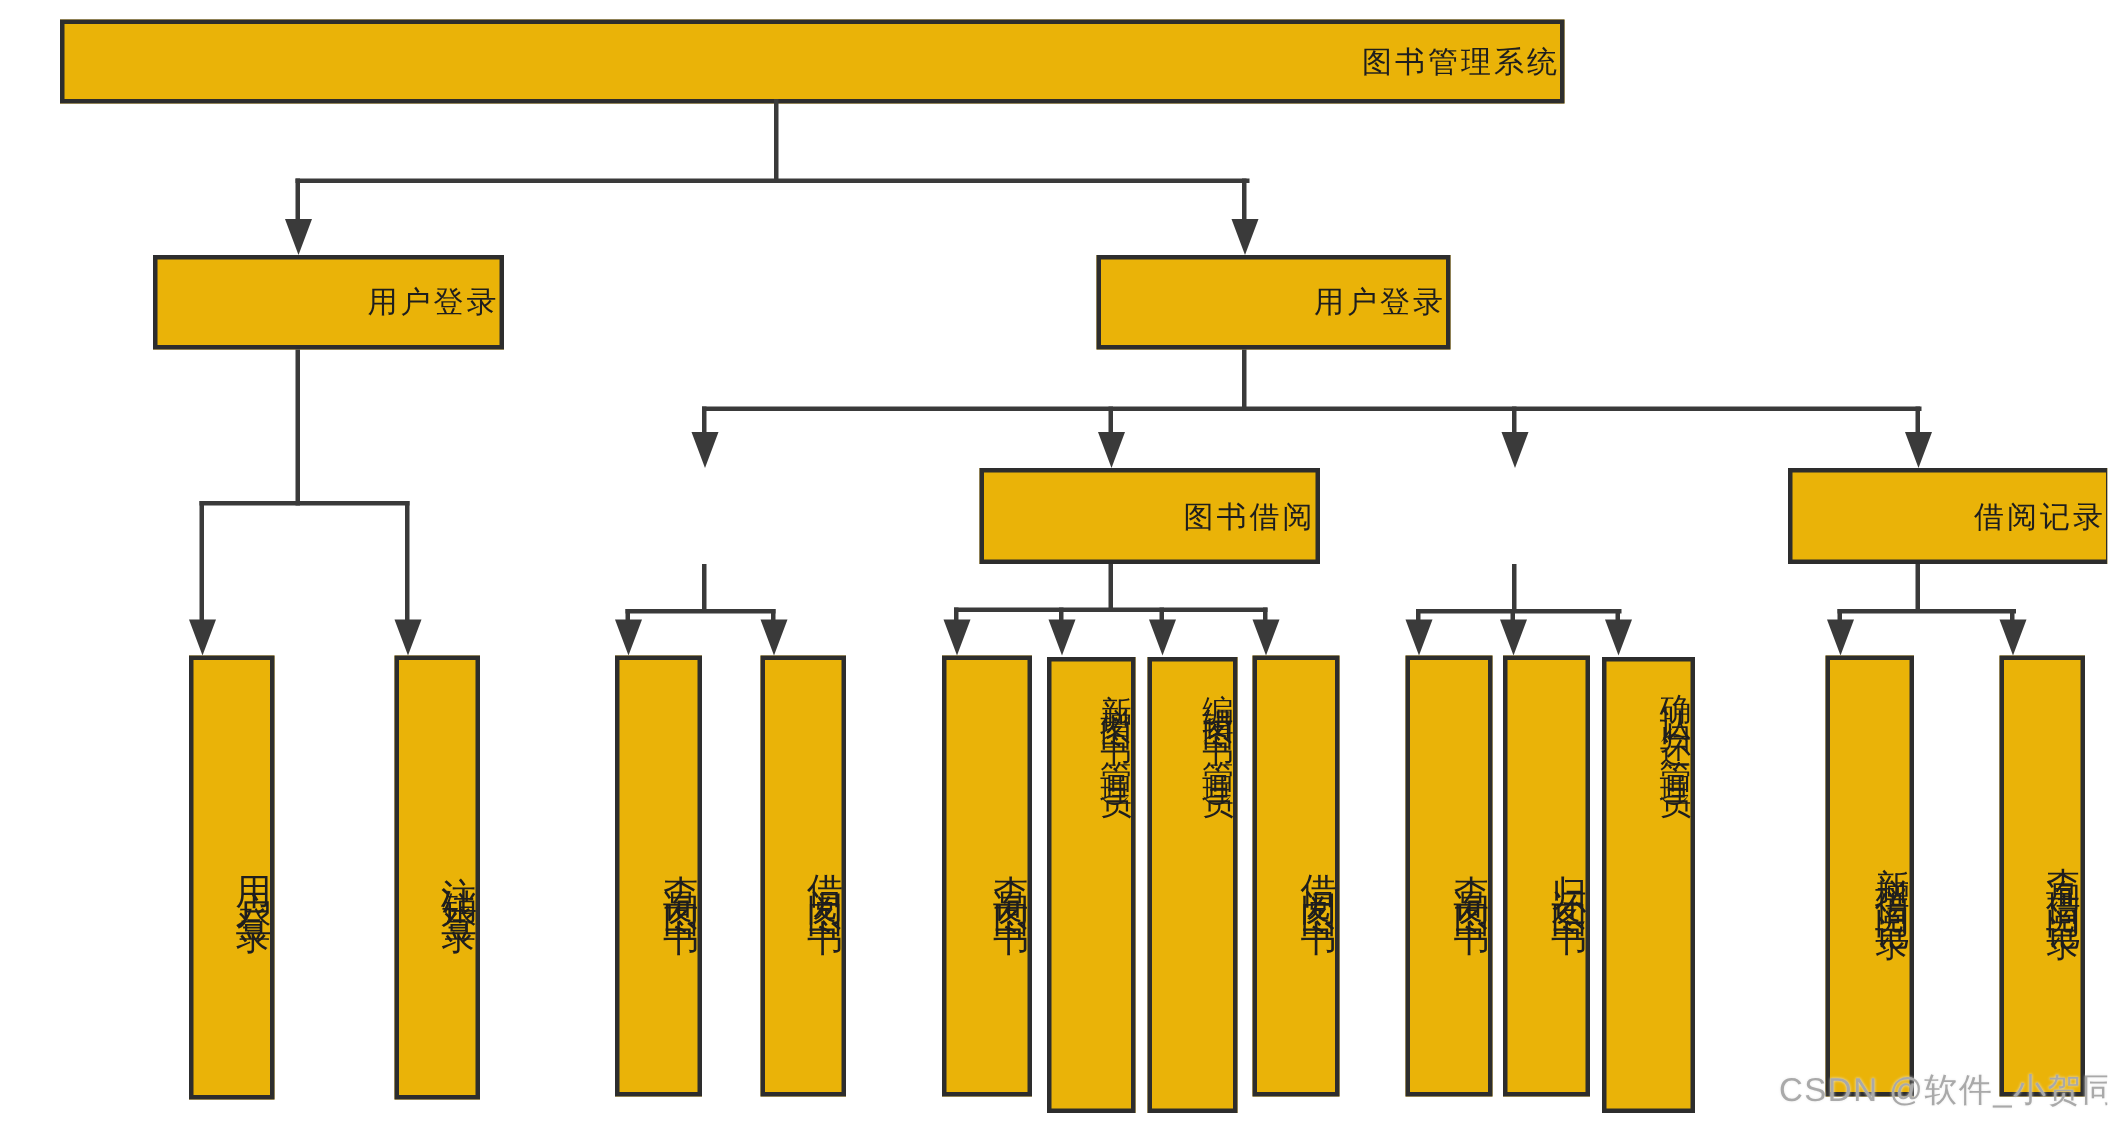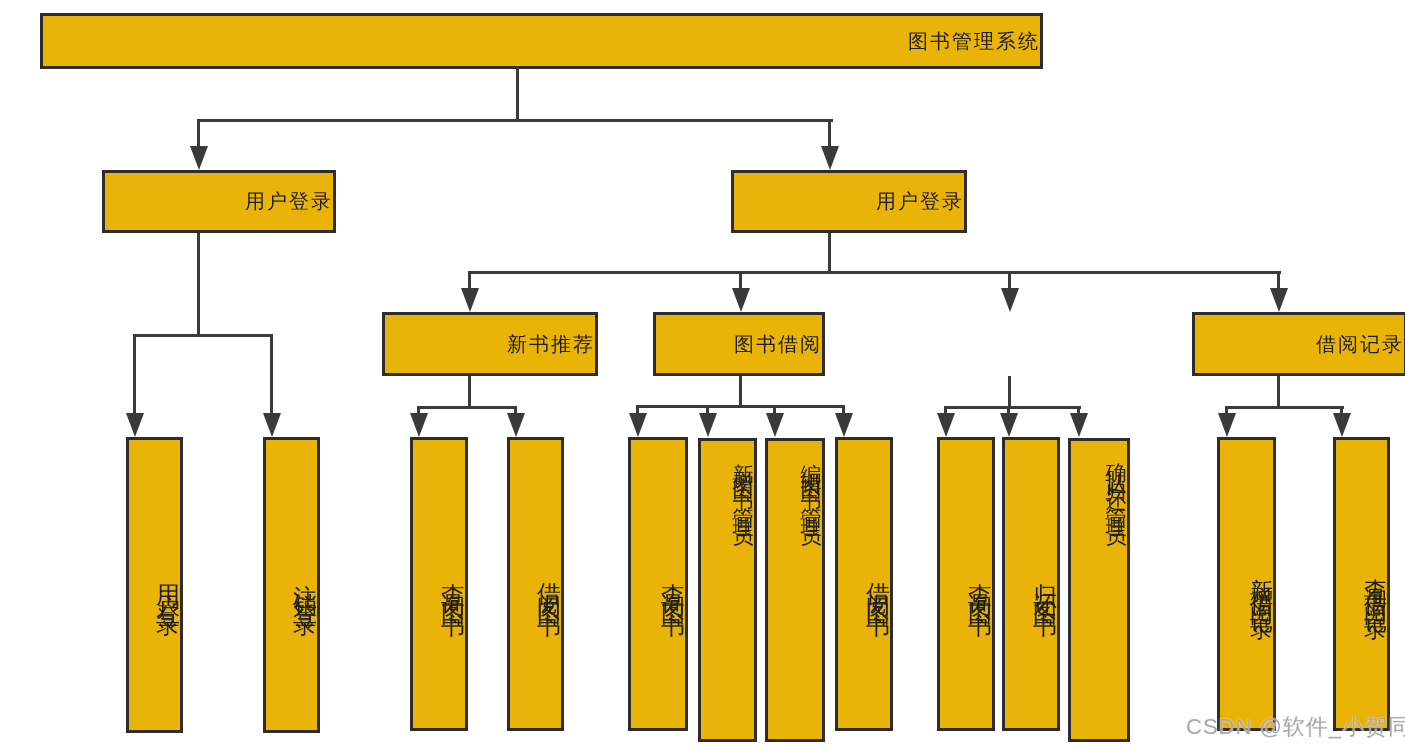--- a/index.html
+++ b/index.html
@@ -64,24 +64,21 @@
   <div class="ln" style="left:468px;top:271px;width:813px;height:3px"></div>
   <div class="ln" style="left:468px;top:271px;width:3px;height:19px"></div>
   <div class="ah" style="left:461px;top:288px"></div>
   <div class="ln" style="left:739px;top:271px;width:3px;height:19px"></div>
   <div class="ah" style="left:732px;top:288px"></div>
   <div class="ln" style="left:1008px;top:271px;width:3px;height:19px"></div>
   <div class="ah" style="left:1001px;top:288px"></div>
   <div class="ln" style="left:1277px;top:271px;width:3px;height:19px"></div>
   <div class="ah" style="left:1270px;top:288px"></div>
 
-  <div class="box" style="left:362px;top:312px;width:216px;height:64px">
-    <span class="hlabel">新书推荐</span>
-  </div>
-  <div class="box" style="left:633px;top:312px;width:172px;height:64px">
+  <div class="box" style="left:633px;top:312px;width:227px;height:64px">
     <span class="hlabel">图书借阅</span>
   </div>
   <div class="box" style="left:1172px;top:312px;width:215px;height:64px">
     <span class="hlabel">借阅记录</span>
   </div>
 
   <div class="ln" style="left:468px;top:376px;width:3px;height:32px"></div>
   <div class="ln" style="left:417px;top:406px;width:100px;height:3px"></div>
   <div class="ln" style="left:417px;top:406px;width:3px;height:9px"></div>
   <div class="ah" style="left:410px;top:413px"></div>

